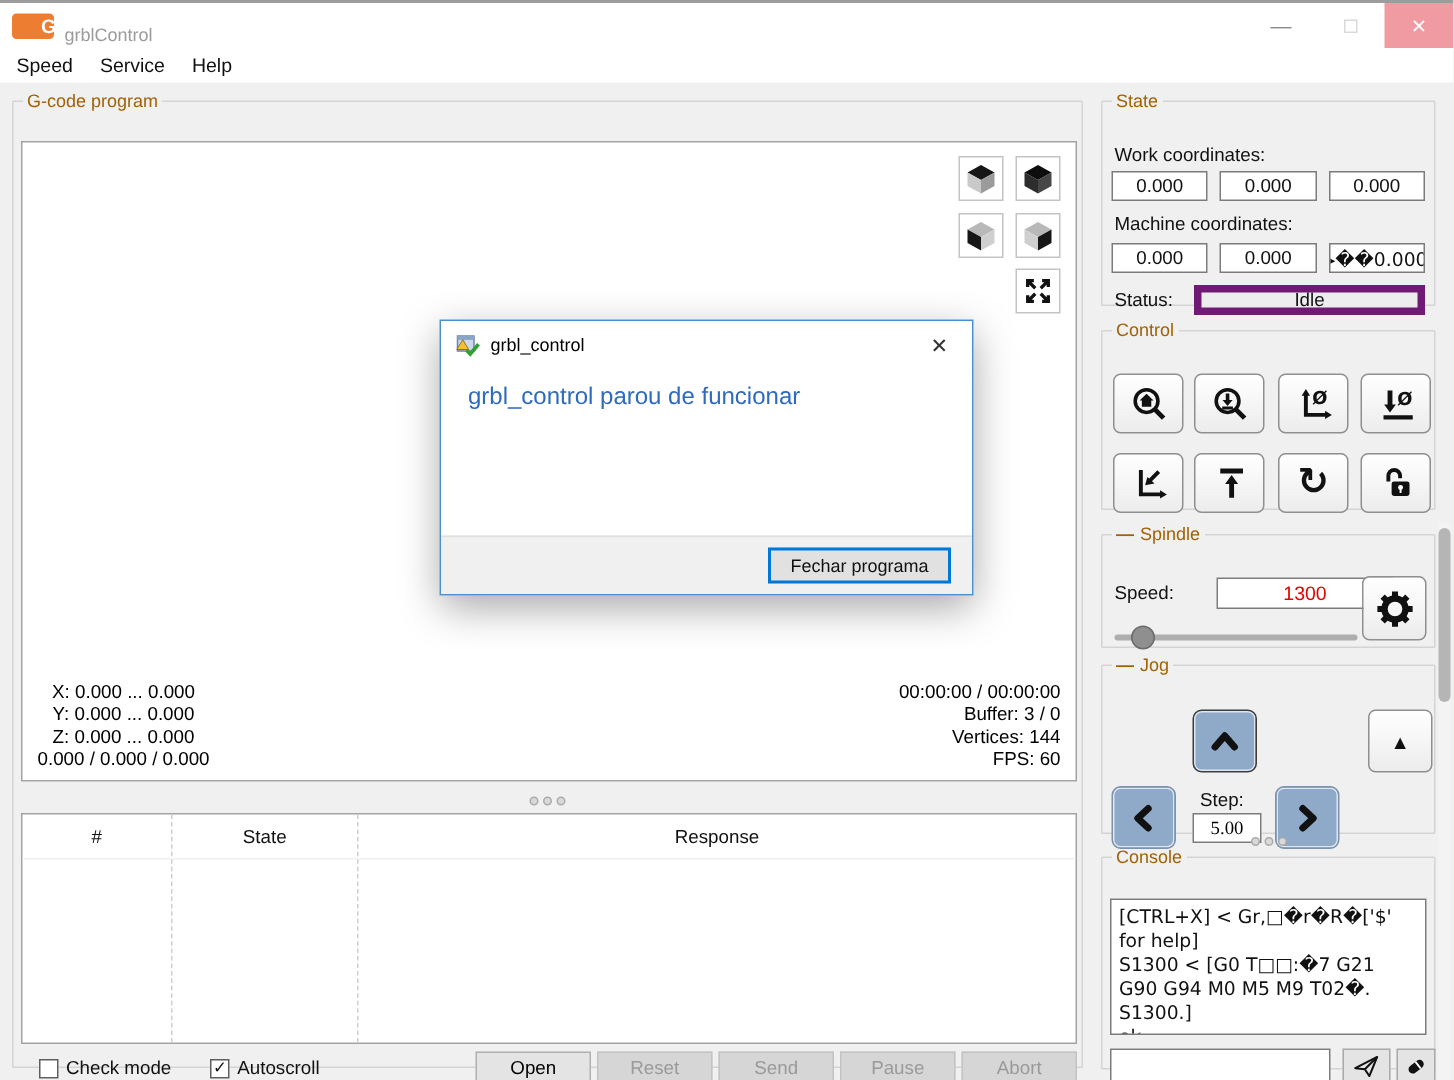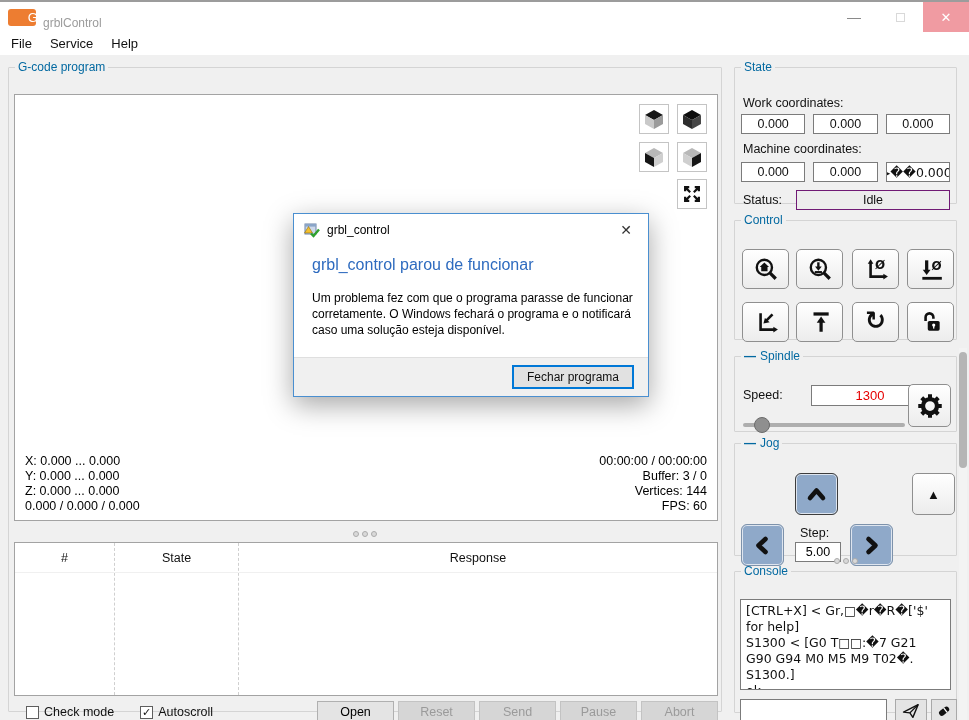--- a/index.html
+++ b/index.html
@@ -7,42 +7,42 @@
   body {
     position:relative; overflow:hidden; background:#f0f0f0;
     font-family:"Liberation Sans", sans-serif; font-size:13px; color:#111;
   }
   .djv { font-family:"DejaVu Sans", sans-serif; }
 
   
   .top-edge { position:absolute; left:0; top:0; right:0; height:2px; background:#9c9c9c; z-index:5;}
   .titlebar { position:absolute; left:0; top:2px; right:0; height:30px; background:#ffffff; display:flex; align-items:center; z-index:4;}
   .app-icon { width:17px; height:17px; margin-left:8px; border-radius:3px; background:var(--app-icon-bg);
-              color:#fff; font-size:13px; font-weight:normal; display:flex; align-items:center; justify-content:center;padding-left:28px;}
+              color:#fff; font-size:13px; font-weight:bold; display:flex; align-items:center; justify-content:center;padding-left:28px;}
   .win-title { margin-left:7px; color:#9b9b9b; font-size:12px;margin-top:12px; }
   .win-controls { margin-left:auto; display:flex; height:30px; }
   .win-btn { width:46px; height:30px; display:flex; align-items:center; justify-content:center; font-size:13px; }
   .win-btn.min { color:#8a8a8a; font-size:14px; }
   .max-box { width:9px; height:9px; border:1px solid #d9d9d9; }
   .win-btn.close { background:var(--close-button-bg); color:#fff; font-size:13px; }
 
   .menubar { position:absolute; left:0; top:32px; right:0; height:23px; background:#ffffff; display:flex; align-items:center; padding-left:2px; z-index:4;}
   .menu-item { padding:2px 9px; font-size:13px; }
 
   
   fieldset { position:absolute; border:1px solid #d4d4d4; border-radius:1px; background:transparent; }
-  fieldset legend { margin-left:6px; padding:0 3px; font-size:12px; color:#0369a1; line-height:13px; }
+  fieldset legend { margin-left:6px; padding:0 3px; font-size:12px; color:#a16207; line-height:13px; }
   legend .collapse { font-weight:bold; margin-right:5px; letter-spacing:-1px; }
 
   
   .viz { position:absolute; left:5px; top:20px; width:704px; height:427px; background:#fff; border:1px solid #a3a3a3; }
   .cube-grid { position:absolute; right:10px; top:9px; display:grid; grid-template-columns:30px 30px; grid-auto-rows:30px; gap:8px;}
   .viz-btn { width:30px; height:30px; background:#fff; border:1px solid #c4c4c4; display:flex; align-items:center; justify-content:center; }
   .fullscreen-btn { position:absolute; right:10px; top:84px; }
-  .stats { position:absolute; bottom:6px; font-size:12.5px; line-height:15px; color:#000; }
+  .stats { position:absolute; bottom:6px; font-size:12.5px; line-height:15px; color:#000;text-align:center; }
   .stats.left { left:10px; }
   .stats.right { right:10px; text-align:right; }
 
   
   .splitter { position:absolute; display:flex; justify-content:center; gap:3px; align-items:center; height:8px; }
   .splitter i { width:6px; height:6px; border-radius:50%; background:#d9d9d9; border:1px solid #ababab; }
 
   
   .cmd-table { position:absolute; left:5px; top:468px; width:704px; height:154px; background:#fff; border:1px solid #a3a3a3; display:flex; }
   .col { border-right:1px dashed #cfcfcf; }
@@ -57,21 +57,21 @@
               display:flex; align-items:center; justify-content:center; font-size:11px; line-height:11px; color:#111;}
   .btn { width:77px; height:22px; background:#e4e4e4; border:1px solid #b0b0b0; font-size:12.5px;
          display:flex; align-items:center; justify-content:center; margin-left:4px; color:#000;}
   .btn.disabled { background:#d6d6d6; border-color:#c3c3c3; color:#9a9a9a; }
   .btn-row { margin-left:auto; display:flex; }
 
   
   .lbl { font-size:12.5px; color:#111; }
   .coord-row { position:absolute; left:6px; right:6px; display:flex; gap:8px; }
   .coord-field { flex:1; height:20px; border:1px solid #7b7b7b; background:#fff; display:flex; align-items:center; justify-content:center; font-size:12.5px; overflow:hidden; white-space:nowrap;}
-  .status-field { position:absolute; height:20px; border:1px solid #701a75; background:#ededed; display:flex; align-items:center; justify-content:center; font-size:12.5px;}
+  .status-field { position:absolute; height:20px; border:5px solid #701a75; background:#ededed; display:flex; align-items:center; justify-content:center; font-size:12.5px;}
 
   .ctl-btn { position:absolute; width:47px; height:40px; border:1px solid #8f8f8f; border-radius:5px;
              background:linear-gradient(#ffffff,#ececec); display:flex; align-items:center; justify-content:center;}
   .glyph-reset { font-size:25px; font-weight:bold; line-height:25px; margin-top:-3px;}
 
   .speed-input { position:absolute; left:52px; top:22px; width:118px; height:21px; border:1px solid #7b7b7b; background:#fff;
                  color:var(--speed-value); text-align:center; font-size:13px; font-family:"Liberation Sans",sans-serif;margin-left:24px;}
   .gear-btn { position:absolute; right:5px; top:21px; width:43px; height:43px; }
   .slider { position:absolute; left:8px; top:54px; width:162px; height:16px; }
   .slider .track { position:absolute; left:0; right:0; top:6px; height:4px; background:#aeaeae; border-radius:2px; }
@@ -121,21 +121,21 @@
     <div class="win-btn">
         <span class="max-box"></span>
       </div>
     <div class="win-btn close">
         <span>✕</span>
       </div>
   </div>
 </div>
 
 <div class="menubar">
-  <div class="menu-item">File</div>
+  <div class="menu-item">Speed</div>
   <div class="menu-item">Service</div>
   <div class="menu-item">Help</div>
 </div>
 
 <fieldset style="left:8px; top:61px; width:714px; height:651px;">
   <legend>G-code program</legend>
 
   <div class="viz">
     <div class="cube-grid">
       <div class="viz-btn">
@@ -349,21 +349,21 @@
   </div>
   <div class="zup-btn" style="left:177px; top:23px;">
     <span>▲</span>
   </div>
   <div class="jog-btn" style="left:6px; top:74px;">
     <svg width="27" height="27" viewBox="0 0 27 27" fill="none" stroke="#111" stroke-width="4.6" stroke-linecap="round" stroke-linejoin="round">
       <polyline points="16.5,7 9.5,13.5 16.5,20"></polyline>
     </svg>
   </div>
   <div class="lbl" style="position:absolute; left:65px; top:76px;">Step:</div>
-  <input class="step-input" style="left: 60px; top: 92px;" value="5.00">
+  <input class="step-input" style="left: 60px; top: 92px; font-family: Liberation Serif, serif;" value="5.00">
   <div class="jog-btn" style="left:115px; top:74px;">
     <svg width="27" height="27" viewBox="0 0 27 27" fill="none" stroke="#111" stroke-width="4.6" stroke-linecap="round" stroke-linejoin="round">
       <polyline points="10.5,7 17.5,13.5 10.5,20"></polyline>
     </svg>
   </div>
 </fieldset>
 
 <div class="splitter" style="left:734px; width:223px; top:557px;">
   <i></i>
     <i></i>
@@ -403,17 +403,16 @@
     <svg width="16" height="16" viewBox="0 0 16 16">
       <rect x="1" y="2" width="11" height="10" fill="#cdd9ea" stroke="#6c84a8" stroke-width="1"></rect>
       <rect x="1" y="2" width="11" height="2.6" fill="#8aa5c8"></rect>
       <polygon points="4.5,4.5 8.5,11 0.5,11" fill="#f5c02c" stroke="#8a6d14" stroke-width="0.6"></polygon>
       <path d="M7,11.5 L9.5,14 L15,7.5" fill="none" stroke="#2ea12e" stroke-width="2.4"></path>
     </svg>
     <span class="dlg-title">grbl_control</span>
     <span class="dlg-close"><span>✕</span></span>
   </div>
   <div class="dlg-heading">grbl_control parou de funcionar</div>
-  <div class="dlg-body">Um problema fez com que o programa parasse de funcionar corretamente. O Windows fechará o programa e o notificará caso uma solução esteja disponível.</div>
   <div class="dlg-footer">
     <div class="dlg-btn">Fechar programa</div>
   </div>
 </div>
 
 </body></html>

